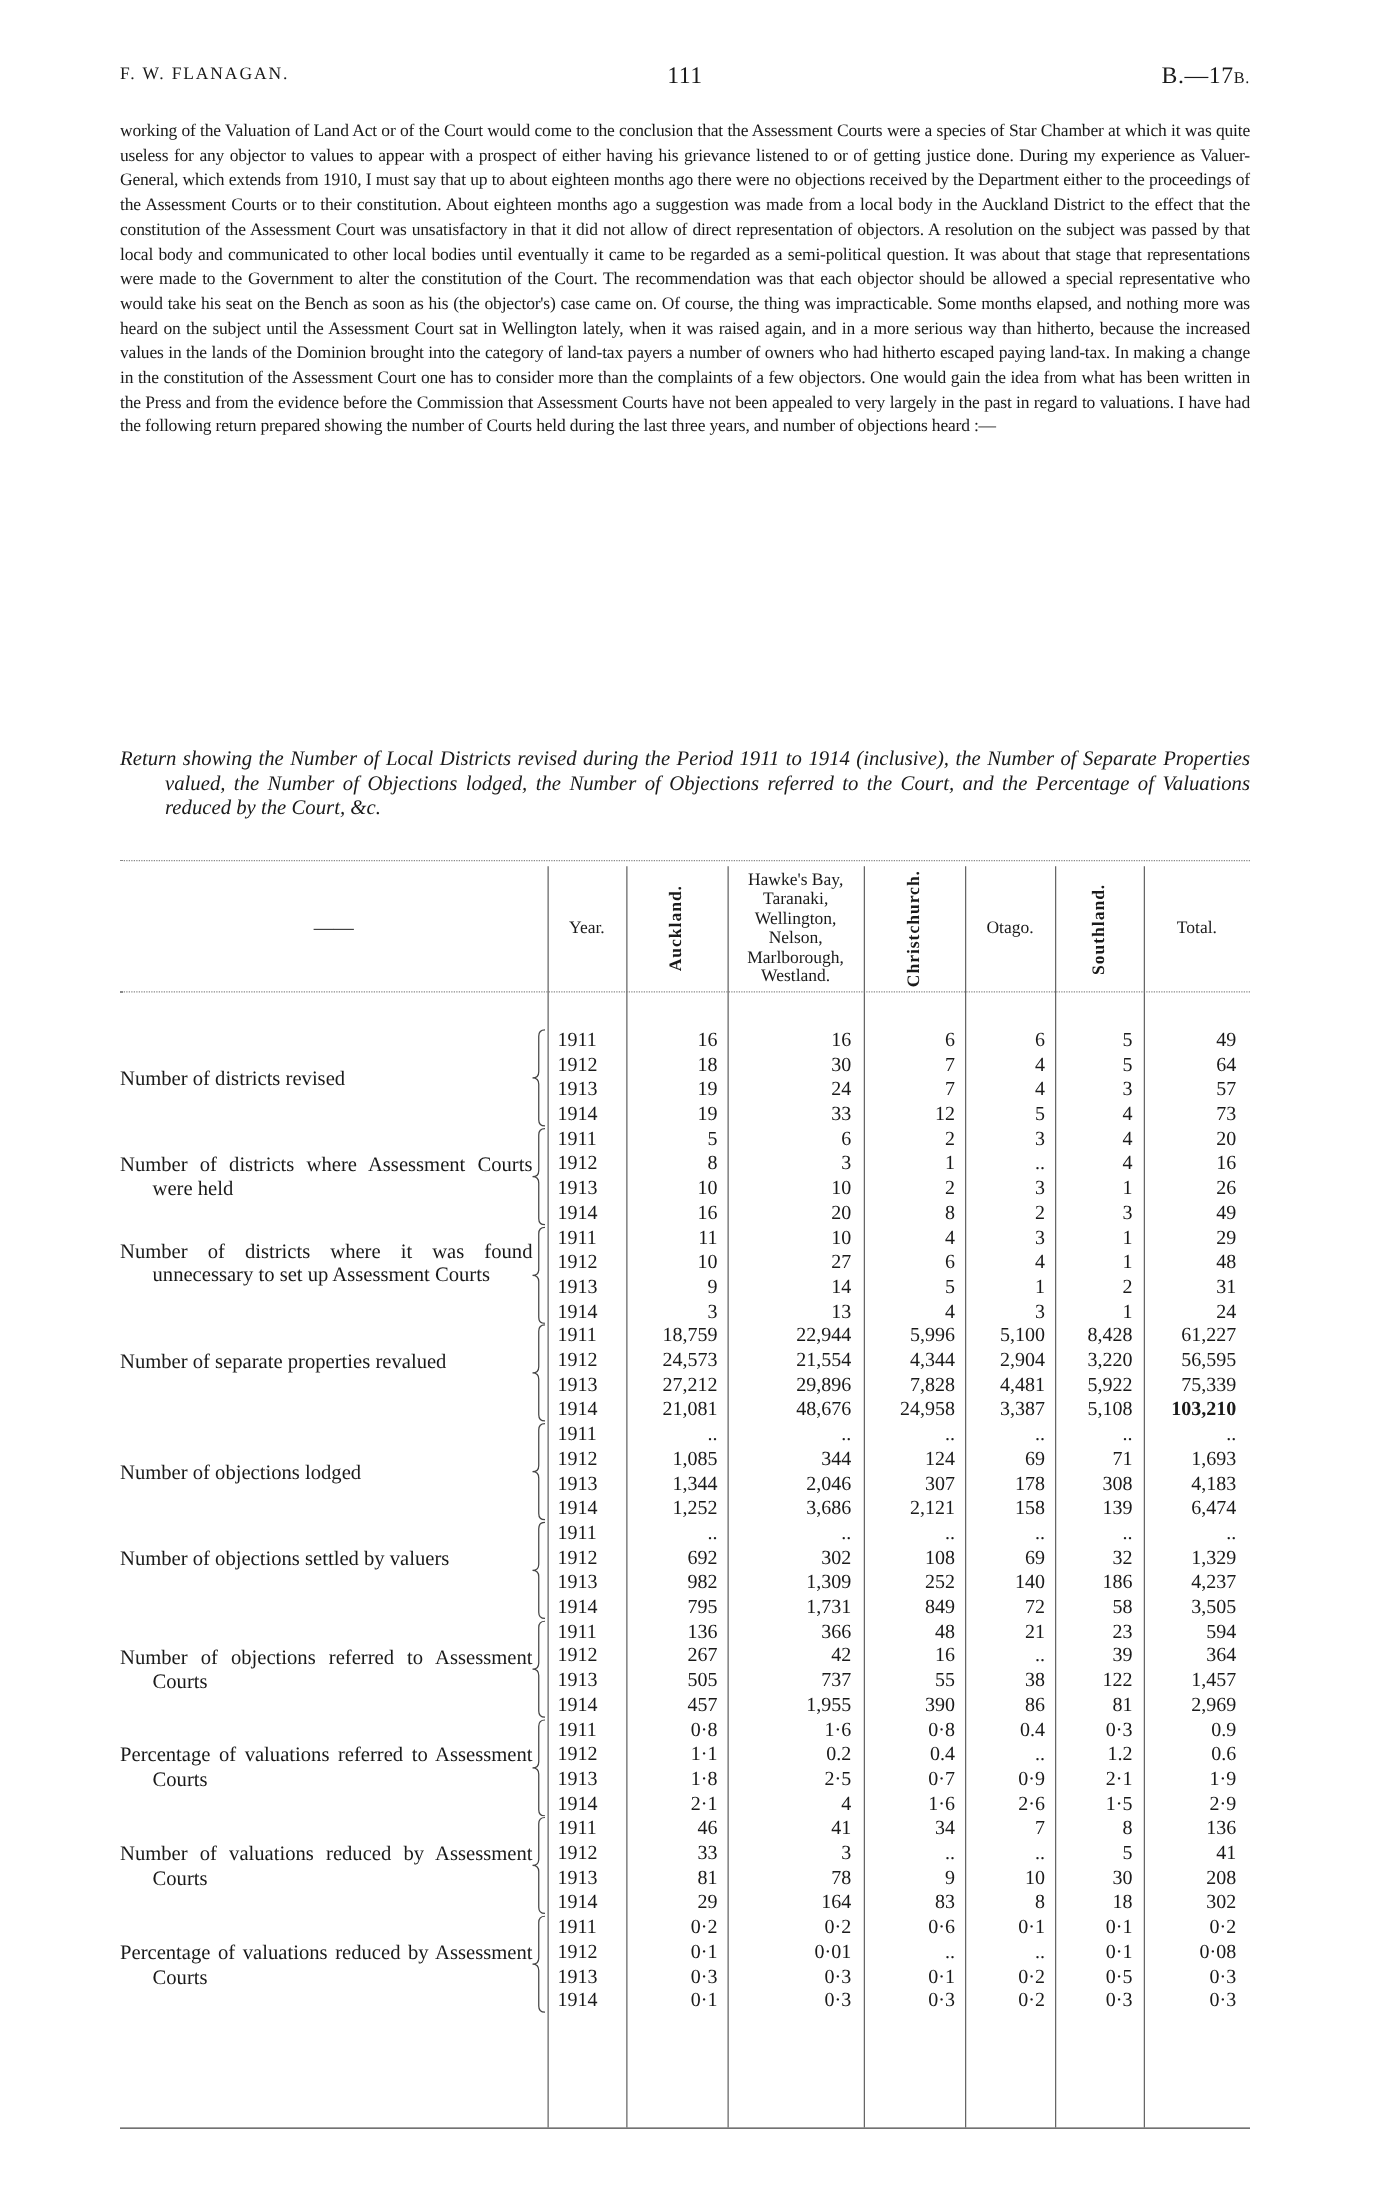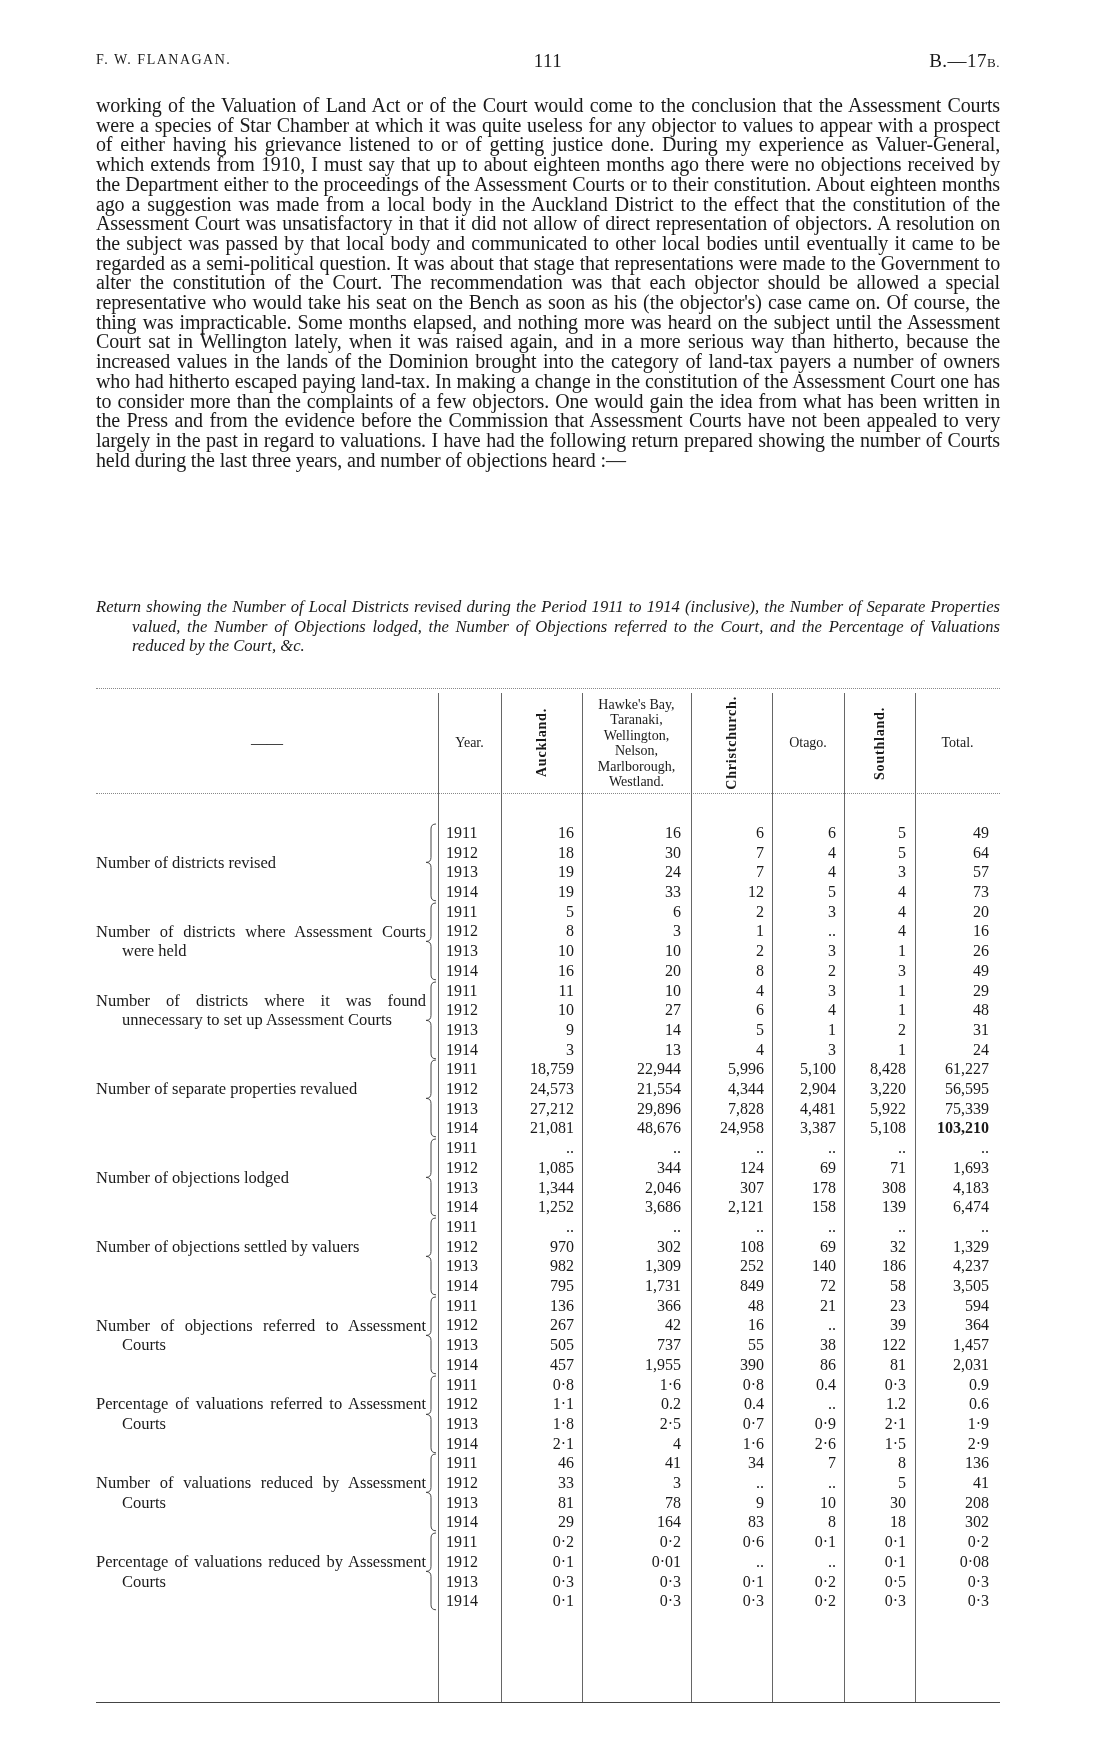--- a/index.html
+++ b/index.html
@@ -7,21 +7,21 @@
     width: 1114px; height: 1763px; position: relative; overflow: hidden;
     font-family: "Liberation Serif", "DejaVu Serif", serif; color: #1a1a1a;
   }
   .header { position: absolute; top: 52px; left: 96px; width: 904px; height: 24px; font-size: 17px; letter-spacing: 0.5px; }
   .header .left { position: absolute; left: 0; top: 0; font-size: 14px; letter-spacing: 1.5px; }
   .header .center { position: absolute; left: 0; right: 0; top: -2px; text-align: center; font-size: 19px; }
   .header .right { position: absolute; right: 0; top: -2px; font-size: 19px; }
   .header .right small { font-size: 13px; }
   .body-text {
     position: absolute; top: 96px; left: 96px; width: 904px;
-    font-size: 20px; line-height: 19.7px; text-align: justify; margin: 0;
+    font-size: 14px; line-height: 19.7px; text-align: justify; margin: 0;
     letter-spacing: -0.15px;
   }
   .caption {
     position: absolute; top: 597px; left: 96px; width: 904px;
     font-size: 16.6px; line-height: 19.6px; font-style: italic; text-align: justify;
     margin: 0; padding-left: 36px; text-indent: -36px; box-sizing: border-box;
   }
   .table-wrap { position: absolute; top: 688px; left: 96px; width: 904px; }
   .rule-top { position: absolute; top: 0; left: 0; width: 904px; border-top: 1px dotted #888; }
   .rule-mid { position: absolute; top: 105px; left: 0; width: 904px; border-top: 1px dotted #888; }
@@ -313,21 +313,21 @@
           <span class="cell" style="left: 350px; text-align: left;">1911</span>
           <span class="cell" style="right: 426px;">..</span>
           <span class="cell" style="right: 319px;">..</span>
           <span class="cell" style="right: 236px;">..</span>
           <span class="cell" style="right: 164px;">..</span>
           <span class="cell" style="right: 94px;">..</span>
           <span class="cell" style="right: 11px;">..</span>
         </div>
         <div class="row" style="top: 19.7px;">
           <span class="cell" style="left: 350px; text-align: left;">1912</span>
-          <span class="cell" style="right: 426px;">970</span>
+          <span class="cell" style="right: 426px;">692</span>
           <span class="cell" style="right: 319px;">302</span>
           <span class="cell" style="right: 236px;">108</span>
           <span class="cell" style="right: 164px;">69</span>
           <span class="cell" style="right: 94px;">32</span>
           <span class="cell" style="right: 11px;">1,329</span>
         </div>
         <div class="row" style="top: 39.4px;">
           <span class="cell" style="left: 350px; text-align: left;">1913</span>
           <span class="cell" style="right: 426px;">982</span>
           <span class="cell" style="right: 319px;">1,309</span>
@@ -380,21 +380,21 @@
           <span class="cell" style="right: 94px;">122</span>
           <span class="cell" style="right: 11px;">1,457</span>
         </div>
         <div class="row" style="top: 59.1px;">
           <span class="cell" style="left: 350px; text-align: left;">1914</span>
           <span class="cell" style="right: 426px;">457</span>
           <span class="cell" style="right: 319px;">1,955</span>
           <span class="cell" style="right: 236px;">390</span>
           <span class="cell" style="right: 164px;">86</span>
           <span class="cell" style="right: 94px;">81</span>
-          <span class="cell" style="right: 11px;">2,031</span>
+          <span class="cell" style="right: 11px;">2,969</span>
         </div>
       </div>
       <div class="group" style="top: 686.6px;">
         <div class="glabel" style="top: 19.9px;">Percentage of valuations referred to Assessment Courts</div>
         <div class="brace" style="top: 0px; height: 78.8px;">
           <svg width="12" height="78.8" viewBox="0 0 12 78.8">
             <path d="M11 1 Q6 1 6 6 L6 34.4 Q6 39.4 1 39.4 Q6 39.4 6 44.4 L6 72.8 Q6 77.8 11 77.8" fill="none" stroke="#444" stroke-width="1"></path>
           </svg>
         </div>
         <div class="row" style="top: 0px;">

